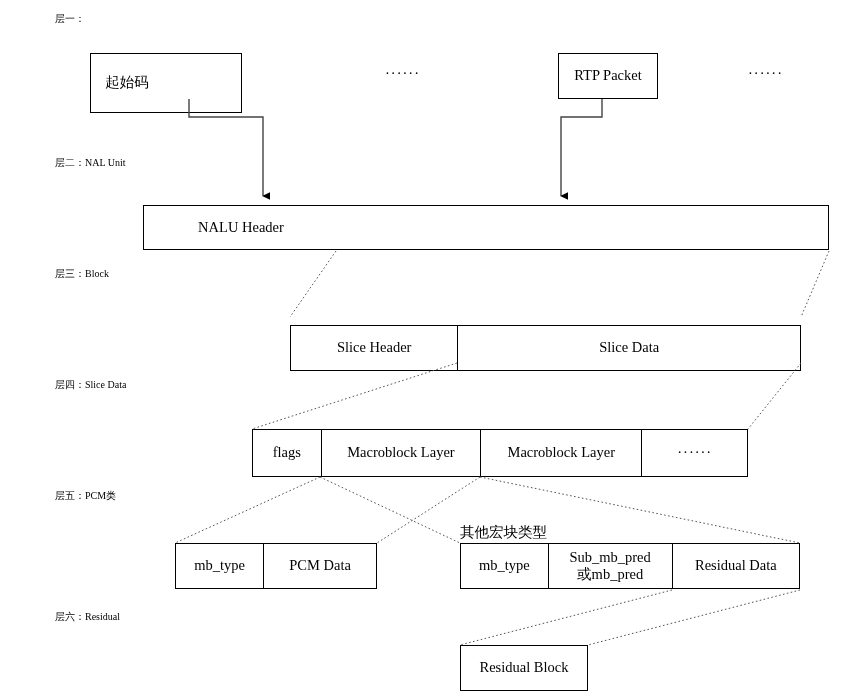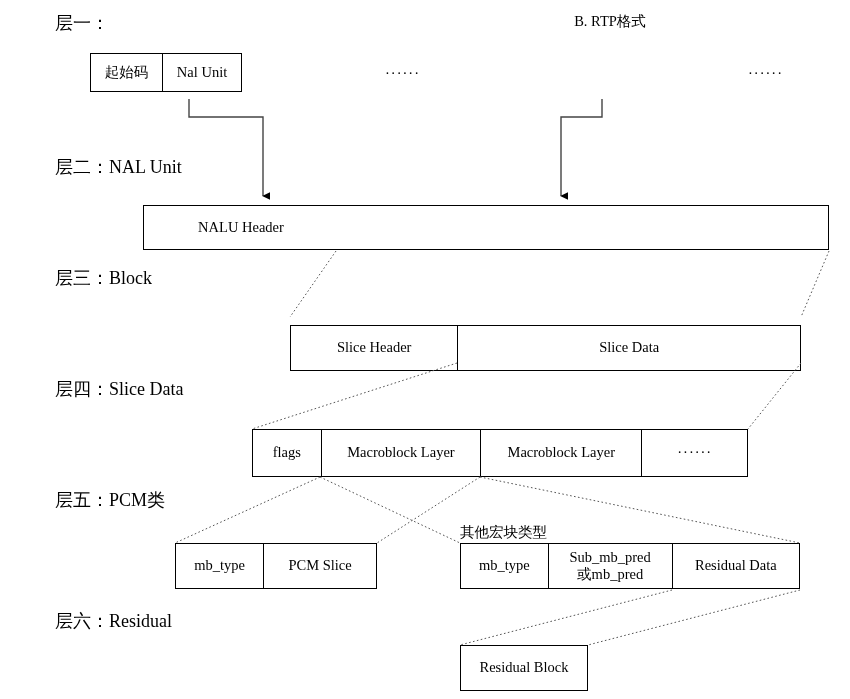--- a/index.html
+++ b/index.html
@@ -11,21 +11,21 @@
     position: relative;
     width: 850px;
     height: 699px;
     background: #ffffff;
     font-family: "Liberation Serif", "DejaVu Serif", serif;
     color: #000000;
     overflow: hidden;
   }
   .layer-label {
     position: absolute;
-    font-size: 18px;
+    font-size: 10px;
     line-height: 1;
     white-space: nowrap;
     color: #000;
   }
   .free-label {
     position: absolute;
     font-size: 14.5px;
     line-height: 1;
     white-space: nowrap;
     color: #000;
@@ -79,29 +79,30 @@
   }
 </style>
 </head>
 <body>
 
 <div id="canvas">
 
   <div class="layer-label" style="left:55px; top:14px;">层一：</div>
 
 
-  <div class="heading" style="left:500px; top:14px; width:220px;">B. RTP格式</div>
 
-  <div class="box-group" style="left:90px; top:53px; width:152px; height:39px;">
+  <div class="box-group" style="left:90px; top:53px; width:152px; height:60px;">
     <div class="cell" style="width:72px;">起始码</div>
-    <div class="cell" style="width:80px;">Nal Unit</div>
   </div>
 
   <div class="ellipsis" style="left:385px; top:66px;">······</div>
 
+  <div class="box-group" style="left:558px; top:53px; width:100px; height:46px;">
+    <div class="cell" style="width:100%;">RTP Packet</div>
+  </div>
 
   <div class="ellipsis" style="left:748px; top:66px;">······</div>
 
   <div class="layer-label" style="left:55px; top:158px;">层二：NAL Unit</div>
 
   <div class="box-group" style="left:143px; top:205px; width:686px; height:45px;">
     <div class="cell" style="width:194px;">NALU Header</div>
   </div>
 
   <div class="layer-label" style="left:55px; top:269px;">层三：Block</div>
@@ -119,21 +120,21 @@
     <div class="cell" style="width:162px;">Macroblock Layer</div>
     <div class="cell" style="width:106px; letter-spacing:1px;">······</div>
   </div>
 
   <div class="layer-label" style="left:55px; top:491px;">层五：PCM类</div>
 
   <div class="free-label" style="left:460px; top:525px;">其他宏块类型</div>
 
   <div class="box-group" style="left:175px; top:543px; width:202px; height:46px;">
     <div class="cell" style="width:88px;">mb_type</div>
-    <div class="cell" style="width:114px;">PCM Slice</div>
+    <div class="cell" style="width:114px;">PCM Data</div>
   </div>
 
   <div class="box-group" style="left:460px; top:543px; width:340px; height:46px;">
     <div class="cell" style="width:87px;">mb_type</div>
     <div class="cell" style="width:125px;">Sub_mb_pred
 或mb_pred</div>
     <div class="cell" style="width:128px;">Residual Data</div>
   </div>
 
   <div class="layer-label" style="left:55px; top:612px;">层六：Residual</div>

